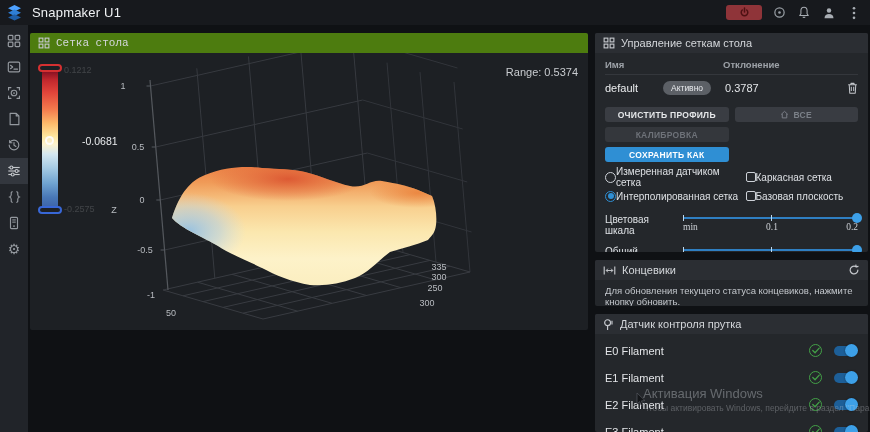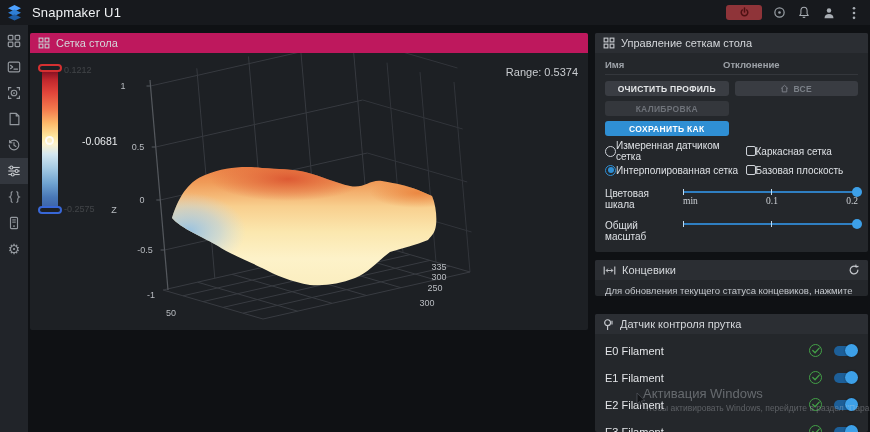--- a/index.html
+++ b/index.html
@@ -25,21 +25,21 @@
   .side-item svg, .side-item .glyph { opacity:.82; }
 
   
   .panel { position:absolute; background:#24272b; border-radius:2px; overflow:hidden; }
   .panel-header { height:20px; background:#2b2e33; display:flex; align-items:center;
     gap:6px; padding:0 8px; font-size:11px; color:#d4d7db; }
   .panel-header .spacer { margin-left:auto; }
 
   
   #mesh-panel { left:30px; top:33px; width:558px; height:297px; background:#1d2024; }
-  #mesh-panel .panel-header { background:#be185d; }
+  #mesh-panel .panel-header { background:#4d7c0f;font-family:Liberation Mono, monospace; }
   .mesh-body { position:relative; height:277px; }
   .range-label { position:absolute; top:13px; right:10px; font-size:11px; color:#c9ccd0; }
 
   .colorbar { position:absolute; left:12px; top:17px; width:16px; height:140px; border-radius:2px;
     background:linear-gradient(to bottom,
       #7c0d21 0%, #c1272d 7%, #e2443a 16%, #f47a4d 28%, #fcb96a 38%, #fee59b 47%,
       #fdf3cd 53%, #d5e8f1 60%, #a5cbe4 70%, #6fa3d0 81%, #4877b6 91%, #3a5fa5 100%); }
   .cb-handle { position:absolute; left:8px; width:24px; height:8px; border-radius:5px;
     background:#1d2024; cursor:pointer; }
   .cb-handle.max { top:11px; border:2px solid #d63031; }
@@ -49,21 +49,21 @@
   .cb-label { position:absolute; font-size:10.5px; color:#e8eaec; left:34px; }
   .cb-label.mid { top:82px;margin-left:18px; }
   .cb-label.dim { opacity:.17; font-size:9px; }
   .cb-label.maxl { top:12px; } .cb-label.minl { top:151px; }
 
   .plot-svg { position:absolute; left:0; top:0; }
   .axis-tick { position:absolute; font-size:9px; color:#b9bcc1; transform:translateX(-50%); white-space:nowrap; }
 
   
   #manage-panel  { left:595px; top:33px;  width:273px; height:219px; }
-  #endstop-panel { left:595px; top:260px; width:273px; height:36px; }
+  #endstop-panel { left:595px; top:260px; width:273px; height:46px; }
   #filament-panel{ left:595px; top:314px; width:273px; height:118px; }
 
   .manage-body { padding:0 10px; }
   .mesh-table-head { display:grid; grid-template-columns:118px 1fr 20px; align-items:center;
     height:21px; margin-top:1px; border-bottom:1px solid #34373c;
     font-size:9.5px; font-weight:bold; color:#9da2a8; }
   .mesh-table-row { display:grid; grid-template-columns:58px 60px 1fr 20px; align-items:center; height:26px; }
   .cell-name { font-size:11px; color:#eceef0; }
   .badge { justify-self:start; background:#5c6066; color:#e8eaed; font-size:8.5px;
     padding:2px 8px; border-radius:8px; cursor:default; }
@@ -350,20 +350,31 @@
       <rect x="9.5" y="9.5" width="5" height="5" fill="none" stroke="#c5c8cd" stroke-width="1.5"></rect>
     </svg>
     <span>Управление сеткам стола</span>
   </div>
   <div class="manage-body">
     <div class="mesh-table-head">
       <span>Имя</span>
       <span>Отклонение</span>
       <span></span>
     </div>
+    <div class="mesh-table-row">
+      <span class="cell-name">default</span>
+      <span class="badge">Активно</span>
+      <span class="cell-dev">0.3787</span>
+      <button class="trash-btn">
+        <svg width="11" height="12" viewBox="0 0 12 14">
+          <path d="M1 3.2 L11 3.2 M4.2 3.2 L4.2 1.6 L7.8 1.6 L7.8 3.2 M2.2 3.2 L2.8 13 L9.2 13 L9.8 3.2" fill="none" stroke="#c2c5ca" stroke-width="1.2" stroke-linejoin="round"></path>
+          <path d="M4.6 5.5 L4.6 10.5 M7.4 5.5 L7.4 10.5" stroke="#c2c5ca" stroke-width="1.2"></path>
+        </svg>
+      </button>
+    </div>
 
     <div class="btn-grid">
       <button class="btn dark">ОЧИСТИТЬ ПРОФИЛЬ</button>
       <button class="btn dimmed">
         <svg width="9" height="9" viewBox="0 0 12 12">
           <path d="M1.5 6 L6 1.8 L10.5 6 M3 5.2 L3 10.5 L9 10.5 L9 5.2" fill="none" stroke="#7b8088" stroke-width="1.3" stroke-linejoin="round"></path>
         </svg>
         <span>ВСЕ</span>
       </button>
       <button class="btn disabled">КАЛИБРОВКА</button>

